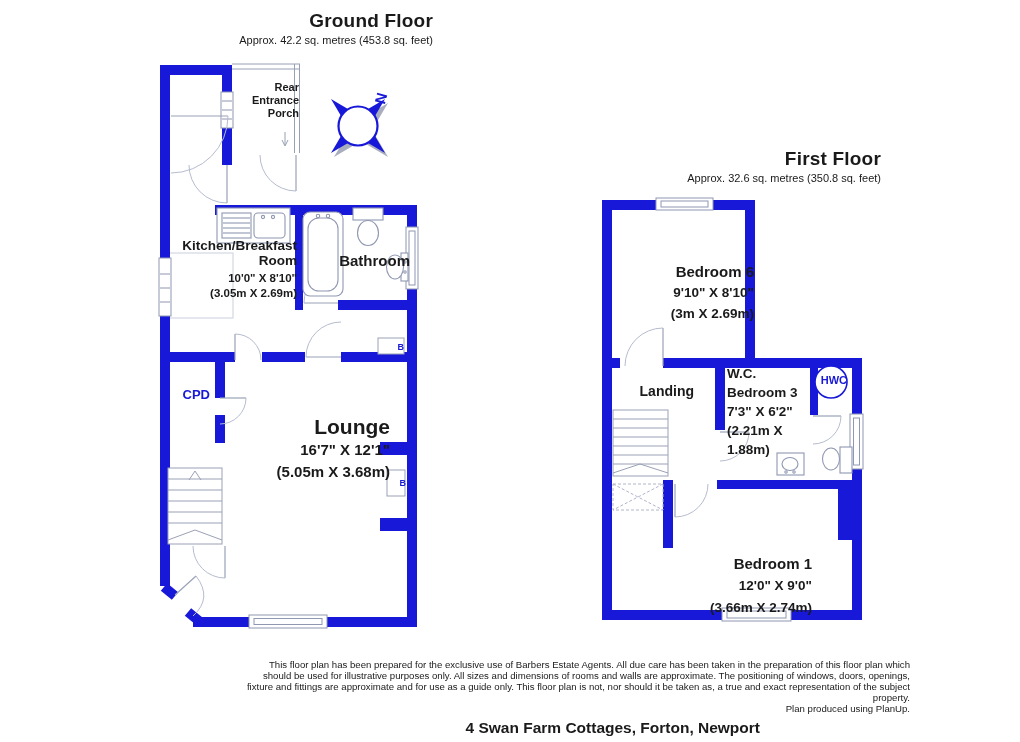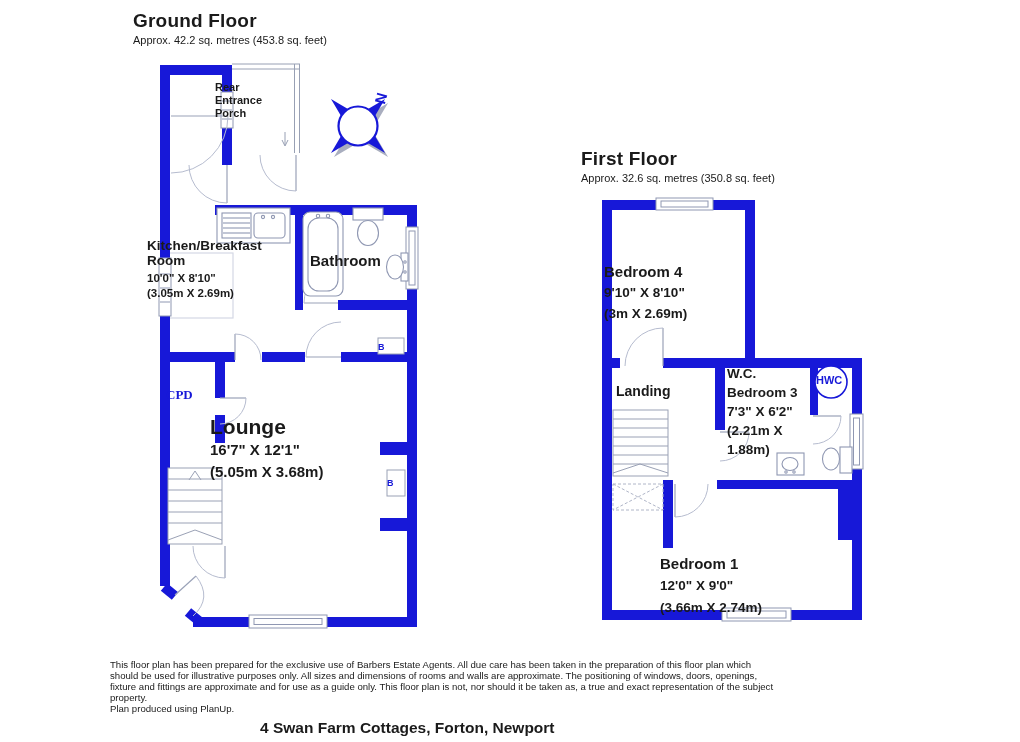--- a/index.html
+++ b/index.html
@@ -1,19 +1,19 @@
 <!DOCTYPE html>
 <html><head>
 <meta charset="utf-8">
 <style>
   html,body { margin:0; padding:0; background:#fff; }
   .canvas { position:relative; width:1020px; height:742px; background:#ffffff;
             font-family:"Liberation Sans","DejaVu Sans",sans-serif; overflow:hidden; color:#1a1a1a; }
   .abs { position:absolute; }
-  .ctr { text-align:left; }
+  .ctr { text-align:right; }
   .floor-title { font-size:19px; font-weight:bold; letter-spacing:.2px; }
   .floor-sub { font-size:11px; }
   .rm-name { font-weight:bold; font-size:15px; line-height:21px; }
   .rm-dim  { font-weight:bold; font-size:13.5px; line-height:21px; }
   .kit-name { font-weight:bold; font-size:13.5px; line-height:15px; }
   .kit-dim  { font-weight:bold; font-size:11.5px; line-height:15px; }
   .lounge-name { font-weight:bold; font-size:21px; line-height:25px; }
   .lounge-dim  { font-weight:bold; font-size:15px; line-height:22px; }
   .porch-line { font-weight:bold; font-size:11px; line-height:13px; }
   .blue-label { color:#1718d8; font-weight:bold; }
@@ -253,26 +253,26 @@
   </div>
 
   <div class="abs ctr rm-name" style="left:310px; top:250px; width:100px;">Bathroom</div>
 
   <div class="abs ctr" style="left:210px; top:414px; width:180px;">
     <div class="lounge-name">Lounge</div>
     <div class="lounge-dim">16'7" X 12'1"</div>
     <div class="lounge-dim">(5.05m X 3.68m)</div>
   </div>
 
-  <div class="abs ctr blue-label" style="left:166px; top:387px; width:44px; font-size:13px;font-family:Liberation Serif, serif;">CPD</div>
+  <div class="abs ctr blue-label" style="left:166px; top:387px; width:44px; font-size:13px;">CPD</div>
   <div class="abs ctr blue-label" style="left:378px; top:339px; width:26px; font-size:9px; line-height:16px;">B</div>
   <div class="abs ctr blue-label" style="left:387px; top:470px; width:19px; font-size:9px; line-height:26px;">B</div>
 
   <div class="abs ctr" style="left:604px; top:261px; width:150px;">
-    <div class="rm-name">Bedroom 4</div>
+    <div class="rm-name">Bedroom 6</div>
     <div class="rm-dim">9'10" X 8'10"</div>
     <div class="rm-dim">(3m X 2.69m)</div>
   </div>
 
   <div class="abs ctr rm-name" style="left:616px; top:381px; width:78px; font-size:14px;">Landing</div>
 
   <div class="abs" style="left:727px; top:364px; width:95px;">
     <div class="wc-line">W.C.</div>
     <div class="wc-line">Bedroom 3</div>
     <div class="wc-line">7'3" X 6'2"</div>

